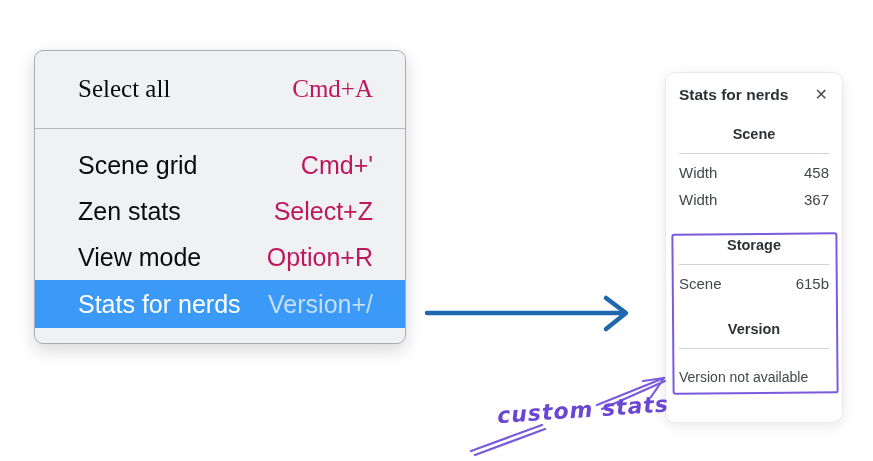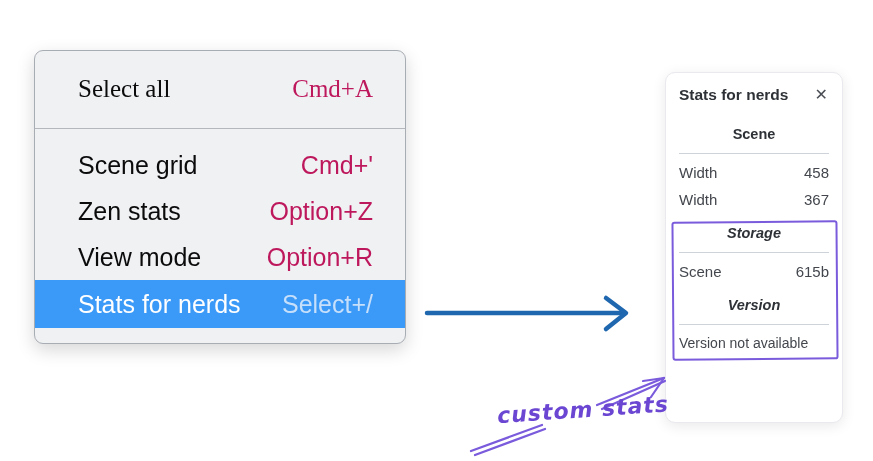--- a/index.html
+++ b/index.html
@@ -36,27 +36,27 @@
   .panel-header { display:flex; align-items:center; justify-content:space-between; height:20px; }
   .panel-title { font-size:15.5px; font-weight:bold; color:#2e3237; }
   .close-btn { font-size:16px; color:#4a4e54; line-height:16px; cursor:pointer;
                font-weight:400; padding:0 1px; }
   .sec-head { text-align:center; font-weight:bold; font-size:14.5px; color:#2e3237;
               margin-top:21px; height:18px; }
   .divider { border:none; border-top:1px solid #ced3da; margin:9px 0 5px; }
   .stat-row { display:flex; justify-content:space-between; font-size:15px;
               line-height:27px; color:#43474d; }
   .storage-wrap { position:relative; }
-  .storage-wrap .sec-head { margin-top:12px;font-style:italic; }
+  .storage-wrap .sec-head { margin-top:24px; }
   .annot-box {
     position:absolute; left:-7px; top:-4px; right:-9px; bottom:-7px;
     border:2px solid #7a5bdc; border-radius:3px;
     transform:rotate(-0.45deg); pointer-events:none;
   }
-  .version-text { font-size:14px; color:#43474d; line-height:20px; margin-top:8px;
+  .version-text { font-size:14px; color:#43474d; line-height:20px; margin-top:18px;
                   white-space:nowrap; }
 
   
   .arrow-main { position:absolute; left:420px; top:293px; pointer-events:none; }
   .annot-arrows { position:absolute; left:455px; top:368px; pointer-events:none; }
   .annot-label {
     position:absolute; left:497px; top:398px; width:150px;
     font-family:"DejaVu Sans", sans-serif; font-style:italic; font-weight:bold;
     font-size:22px; letter-spacing:1px; color:#6b46d2;
     transform:rotate(-4deg); pointer-events:none; white-space:nowrap;
@@ -75,29 +75,29 @@
       </div>
     </div>
     <div class="menu-sep"></div>
     <div class="menu-group2">
       <div class="menu-item">
         <span class="mi-label">Scene grid</span>
         <span class="mi-shortcut">Cmd+'</span>
       </div>
       <div class="menu-item">
         <span class="mi-label">Zen stats</span>
-        <span class="mi-shortcut">Option+Z</span>
+        <span class="mi-shortcut">Select+Z</span>
       </div>
       <div class="menu-item">
         <span class="mi-label">View mode</span>
         <span class="mi-shortcut">Option+R</span>
       </div>
       <div class="menu-item highlighted">
         <span class="mi-label">Stats for nerds</span>
-        <span class="mi-shortcut">Select+/</span>
+        <span class="mi-shortcut">Version+/</span>
       </div>
     </div>
   </div>
 
   <svg class="arrow-main" width="215" height="42" viewBox="0 0 215 42">
     <g fill="none" stroke-width="4.5" stroke-linecap="round" stroke-linejoin="round" stroke="#1f67ae">
       <line x1="7" y1="20" x2="201" y2="20"></line>
       <polyline points="186,5 206,20 186,36"></polyline>
     </g>
   </svg>

